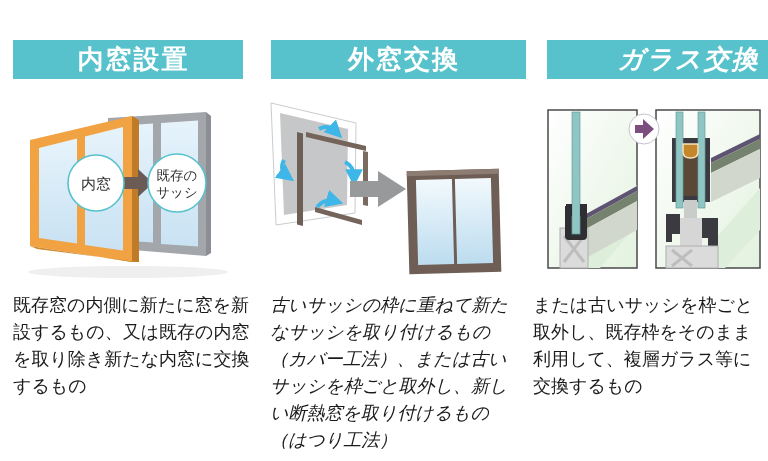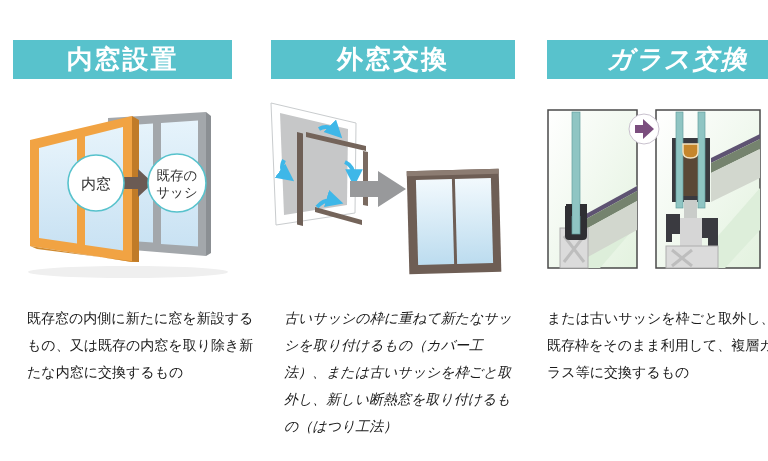--- a/index.html
+++ b/index.html
@@ -2,29 +2,29 @@
 <html><head>
 <meta charset="utf-8">
 <style>
   html,body{margin:0;padding:0;background:#fff;}
   body{font-family:"DejaVu Sans","Liberation Sans",sans-serif;}
   #canvas{position:relative;width:768px;height:461px;background:#ffffff;overflow:hidden;}
   .col{position:absolute;top:0;height:461px;width:256px;}
   #col1{left:0;} #col2{left:256px;} #col3{left:512px;}
   .banner{position:absolute;top:40px;height:39px;background:#58C2CC;color:#fff;
           display:flex;align-items:center;justify-content:center;
-          font-size:26px;font-weight:bold;letter-spacing:2px;}
+          font-size:26px;font-weight:bold;letter-spacing:2px;padding-left:11px;}
   #col1 .banner{left:13px;width:219px;}
   #col2 .banner{left:15px;width:244px;}
   #col3 .banner{left:35px;width:261px;font-style:italic;}
   .figure{position:absolute;display:block;}
   #fig1{left:8px;top:92px;}
   #fig2{left:2px;top:95px;}
   #fig3{left:8px;top:100px;}
-  .desc{position:absolute;top:291px;margin:14px;font-size:14px;line-height:27px;
+  .desc{position:absolute;top:291px;margin:0;font-size:18px;line-height:27px;
         color:#1b1b1b;letter-spacing:0;text-align:left;}
   #col1 .desc{left:13px;width:238px;}
   #col2 .desc{left:14px;width:240px;font-style:italic;}
   #col3 .desc{left:21px;width:234px;}
   svg text{font-family:"DejaVu Sans","Liberation Sans",sans-serif;}
 </style>
 </head>
 <body>
 
 <div id="canvas">

